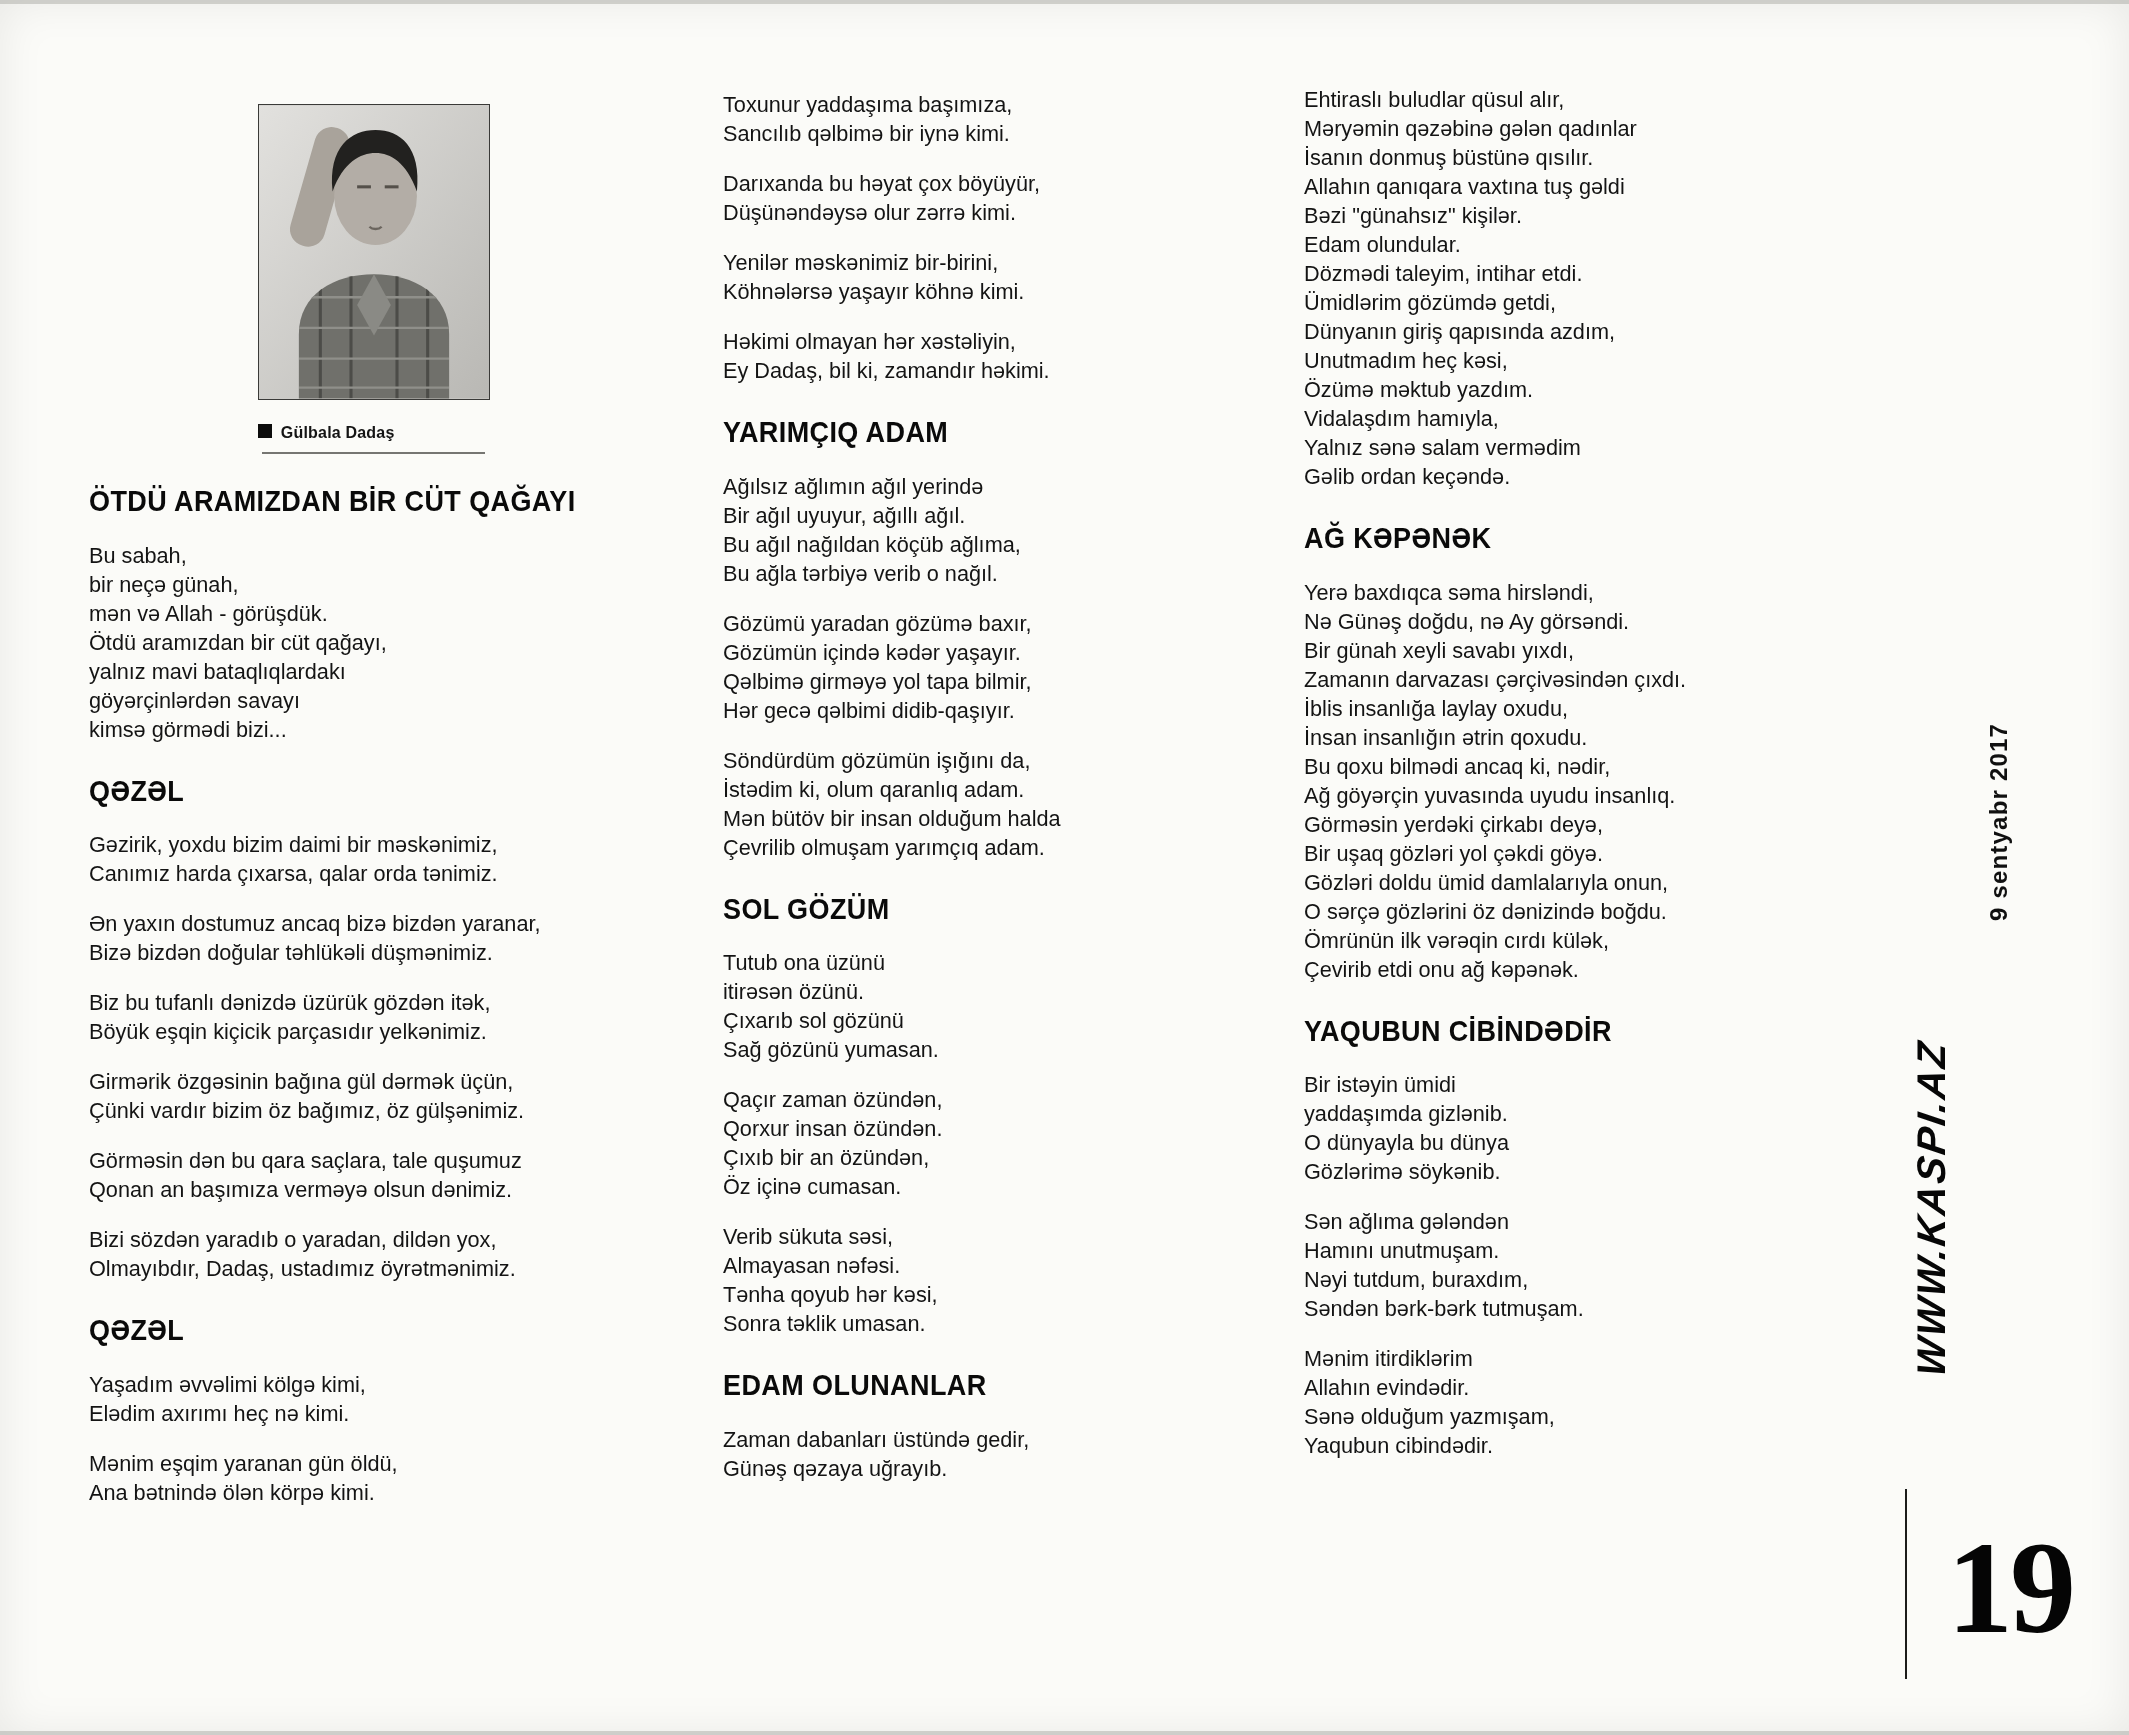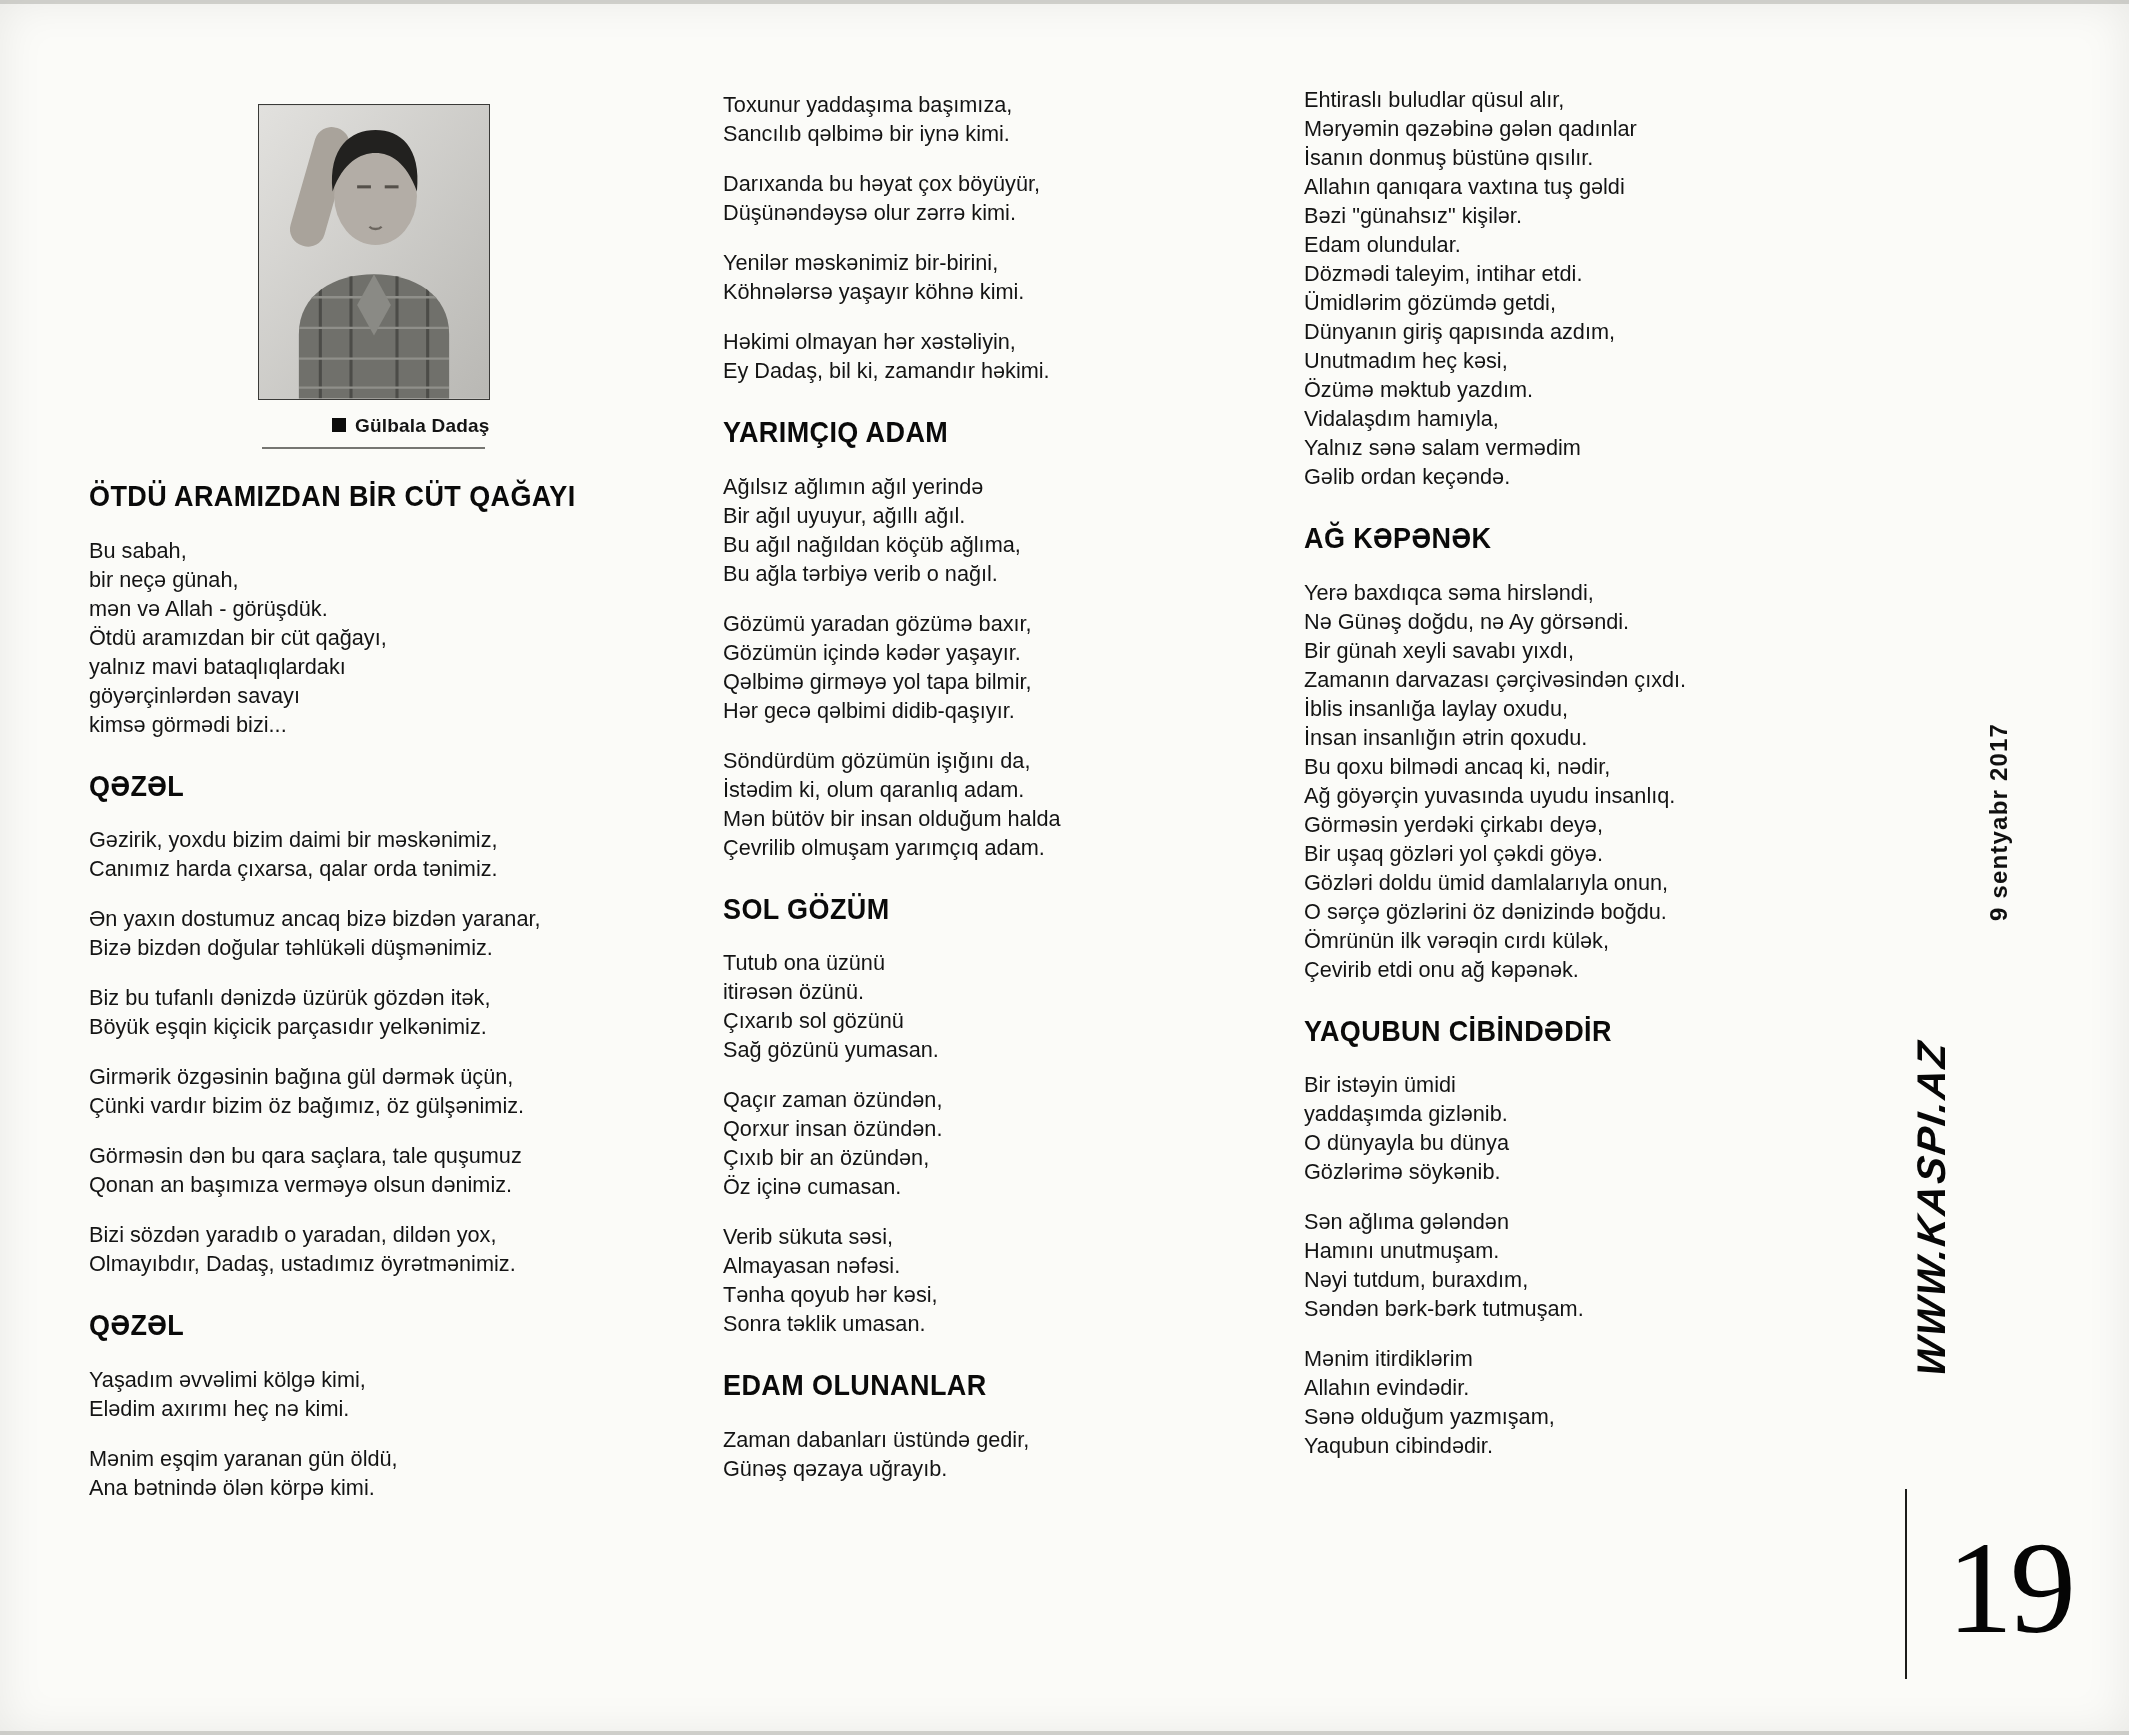--- a/index.html
+++ b/index.html
@@ -37,24 +37,24 @@
 
   .photo-wrap { width: 232px; margin: 4.6px auto 0 auto; }
   .photo {
     width: 232px; height: 296px;
     border: 1.5px solid #3a3a38;
     box-sizing: border-box;
     display: block;
     background: #cfcecb;
   }
   .caption {
-    text-align: right;
-    font-weight: 700;
-    font-size: 19px;
-    margin-top: 15px;
+    text-align: left;
+    font-weight: 700;
+    font-size: 16px;
+    margin-top: 24px;
     letter-spacing: 0.2px;
   }
   .caption-marker {
     display: inline-block;
     width: 14px; height: 14px;
     background: #0c0c0c;
     margin-right: 9.3px;
     vertical-align: -0.8px;
     overflow: hidden;
     color: transparent;
@@ -92,21 +92,21 @@
   .folio-rule {
     position: absolute;
     left: 1905px; top: 1489px;
     width: 2.3px; height: 190px;
     background: #1c1c1a;
   }
   .page-number {
     position: absolute;
     left: 1947px; top: 1518px;
     font-family: "Liberation Serif", serif;
-    font-weight: 400;
+    font-weight: 700;
     font-size: 132px;
     line-height: 139px;
     color: #050505;
     letter-spacing: -3.1px;
   }
 </style>
 </head>
 <body>
 
 <div class="page">

